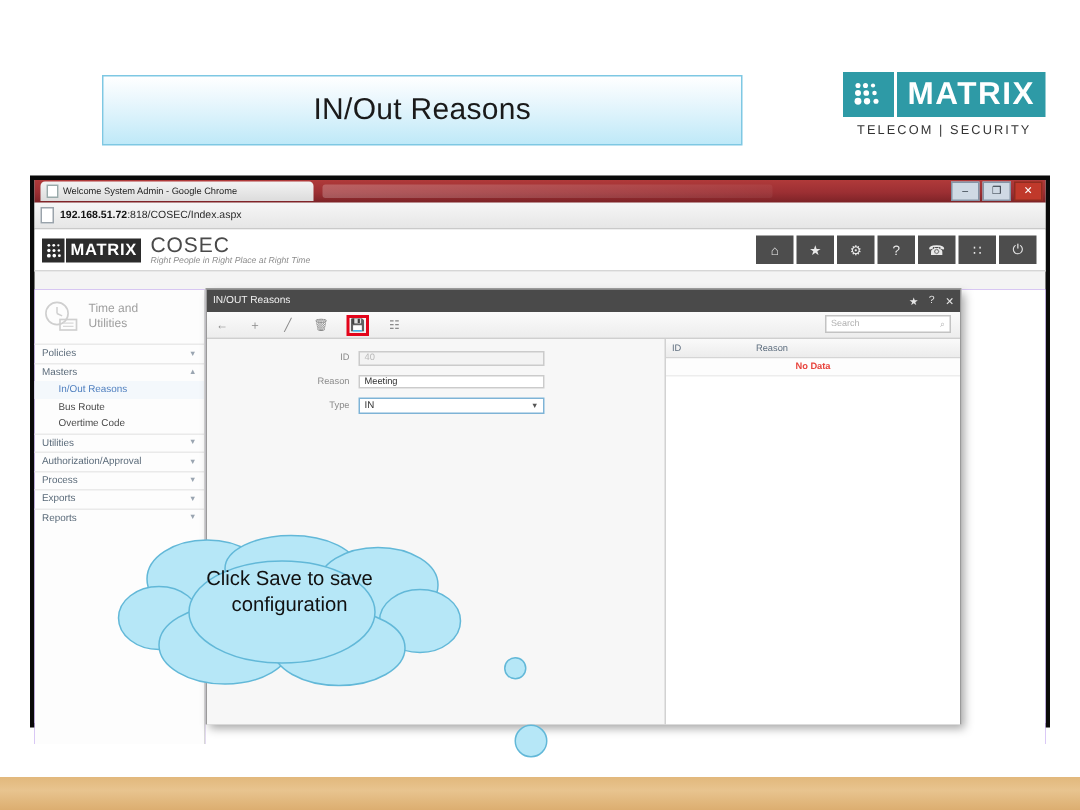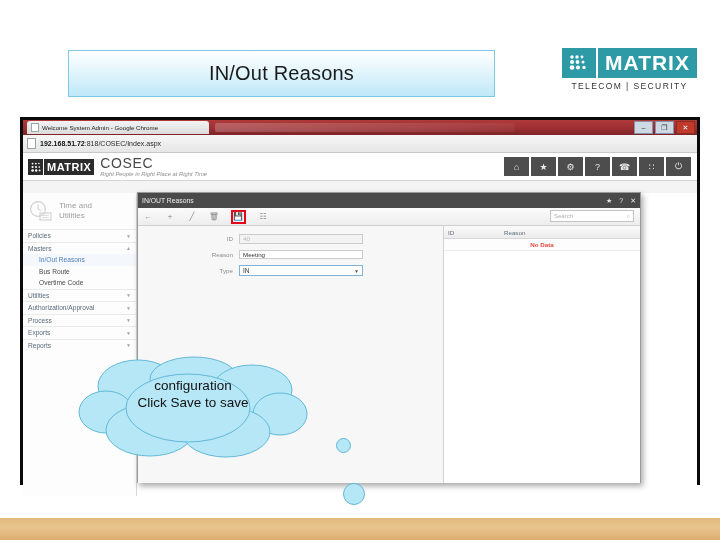--- a/index.html
+++ b/index.html
@@ -396,18 +396,18 @@
       <ellipse cx="118" cy="23" rx="44" ry="22"></ellipse>
       <ellipse cx="176" cy="34" rx="40" ry="25"></ellipse>
       <ellipse cx="30" cy="56" rx="27" ry="21"></ellipse>
       <ellipse cx="204" cy="58" rx="27" ry="21"></ellipse>
       <ellipse cx="74" cy="74" rx="44" ry="26"></ellipse>
       <ellipse cx="150" cy="76" rx="44" ry="25"></ellipse>
       <ellipse cx="112" cy="52" rx="62" ry="34"></ellipse>
     </g>
   </svg>
   <div class="cloud-text">
+    <div>Click Save to save</div>
     <div>configuration</div>
-    <div>Click Save to save</div>
   </div>
 </div>
 
 <div class="woodstrip"></div>
 
 </body></html>

